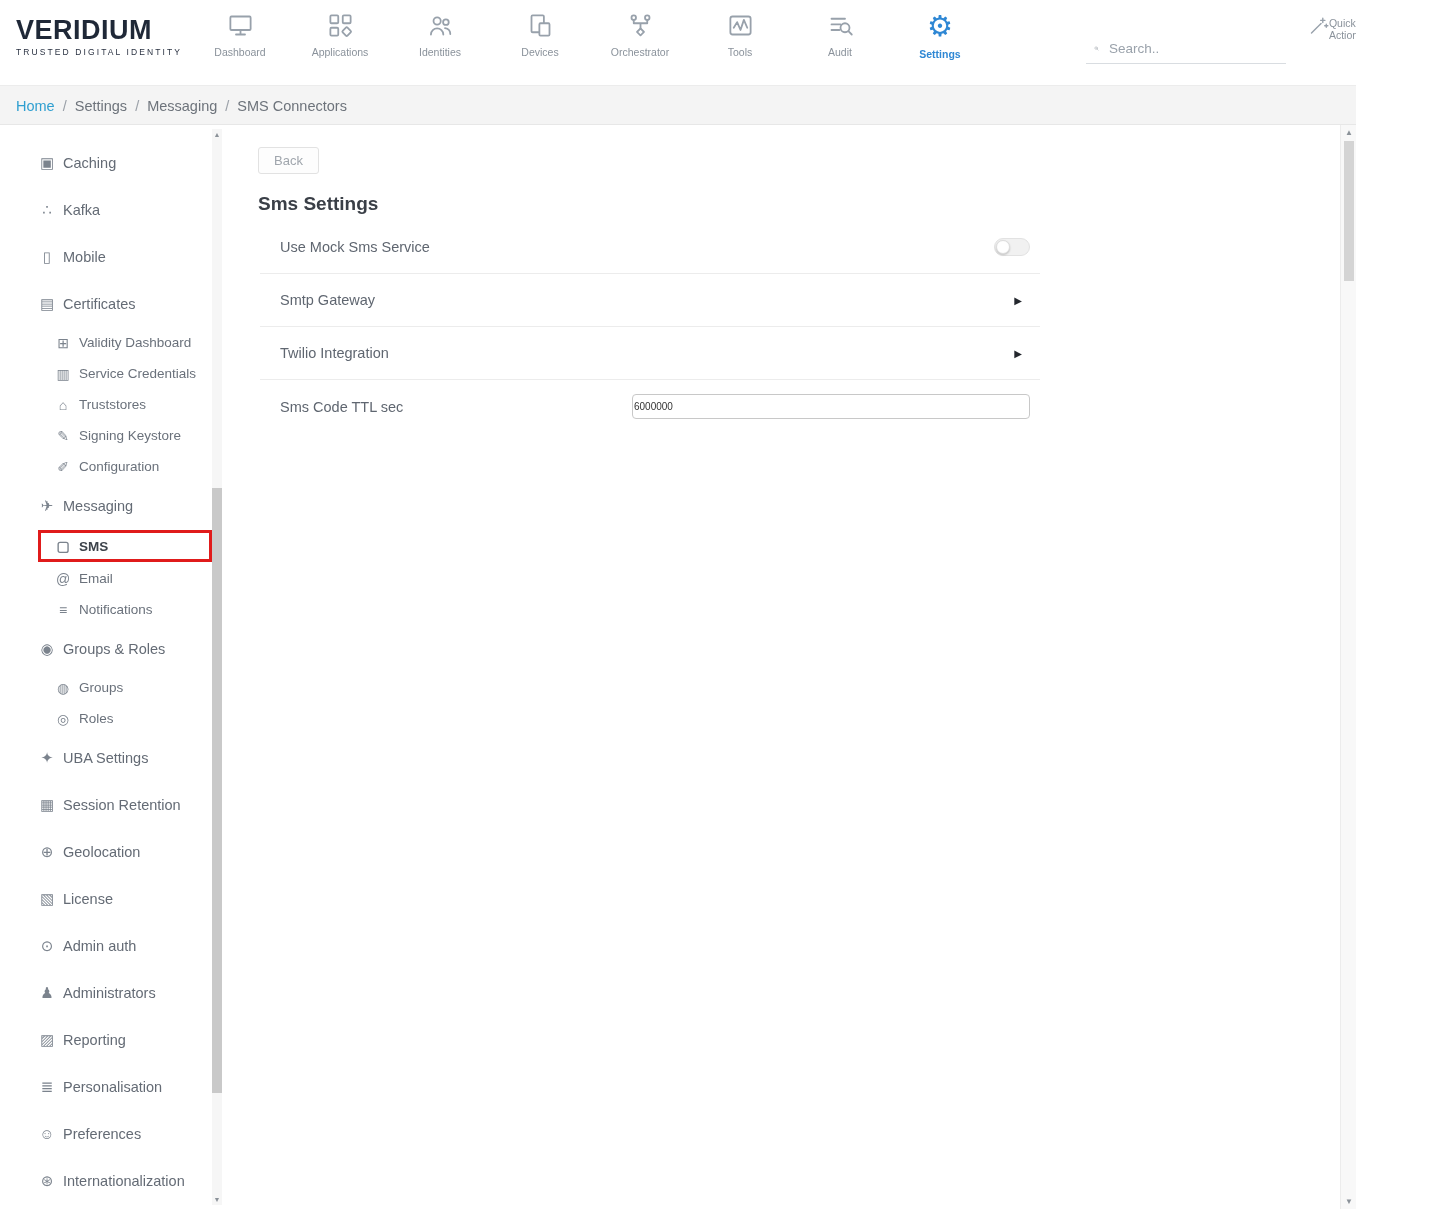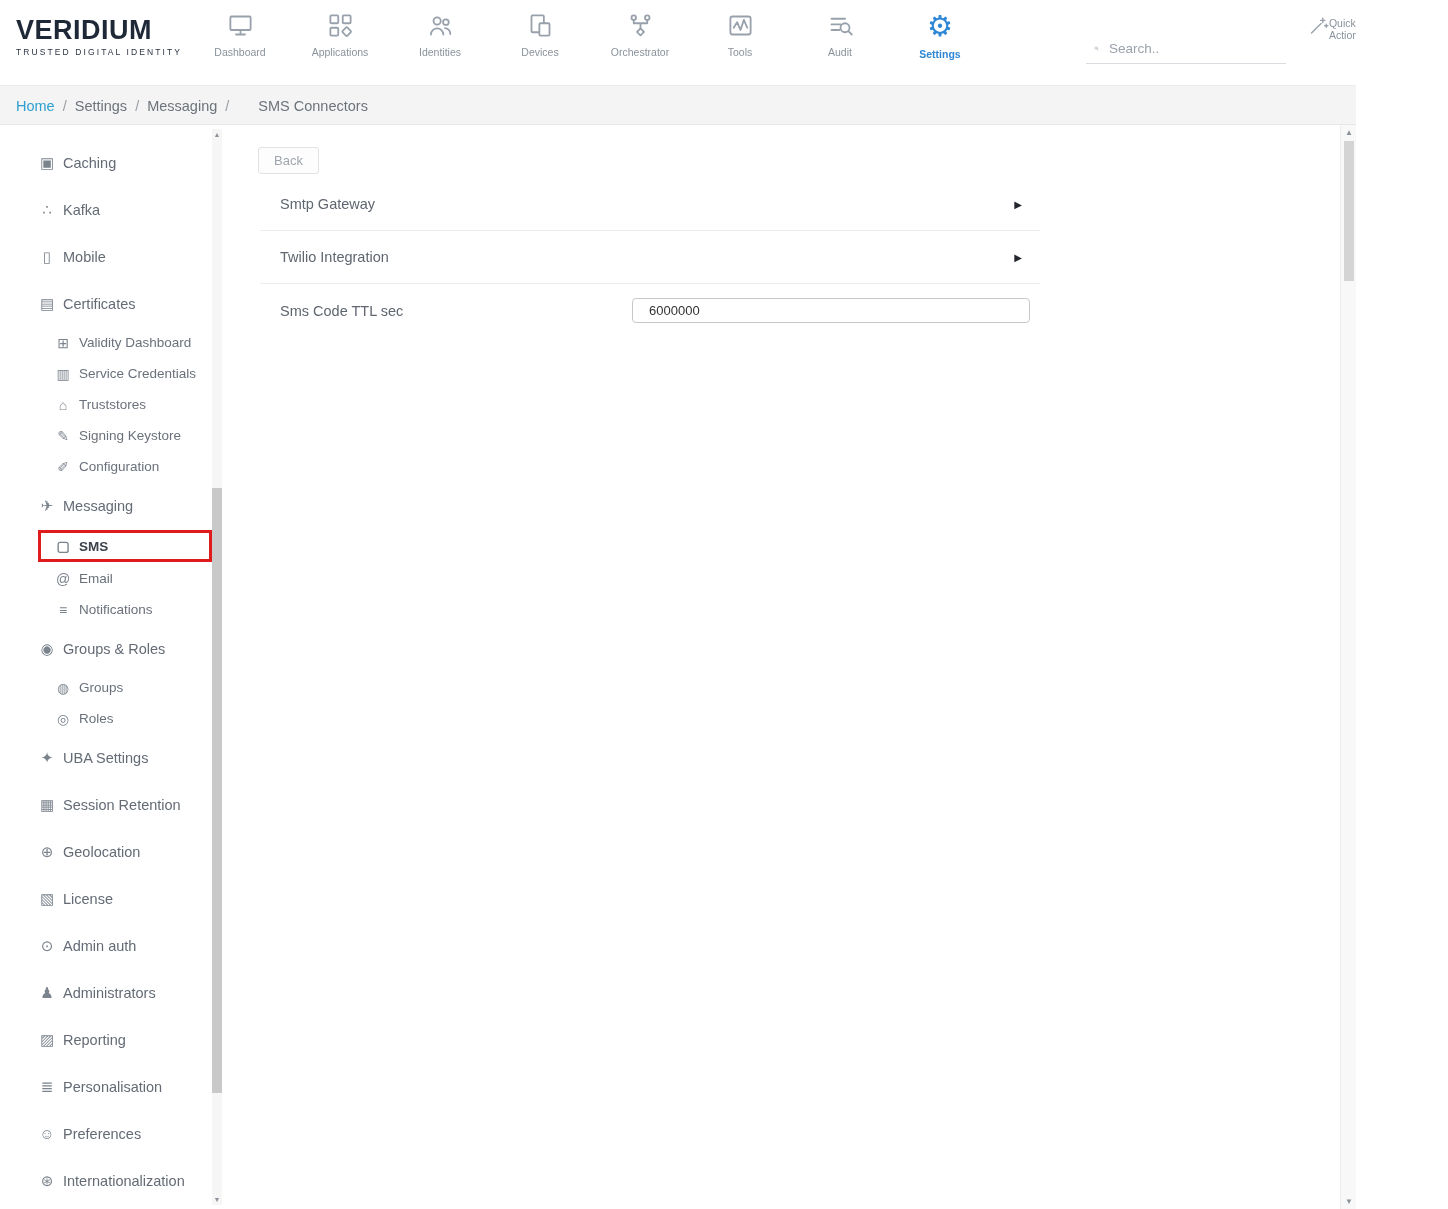--- a/index.html
+++ b/index.html
@@ -27,21 +27,21 @@
   .hdr-action svg { width:26px; height:26px; fill:none; stroke:#98a1ab; stroke-width:1.6; stroke-linecap:round; stroke-linejoin:round; }
   .hdr-action .hdr-label { margin-top:7px; font-size:10.5px; color:#8a929b; }
   .qa { left:1308px; width:72px; }
   .usr { left:1392px; width:52px; }
 
   
   .crumbbar { position:absolute; left:0; top:86px; width:1448px; height:39px; background:#f4f4f4; border-bottom:1px solid #e7e7e7; }
   .crumbs { position:absolute; left:16px; top:0; height:39px; display:flex; align-items:center; font-size:14.5px; }
   .crumb-link { color:#2f9fd0; cursor:pointer; }
   .crumb-mid { color:#6d737b; cursor:pointer; }
-  .crumb-cur { color:#6d737b;margin-left:21px; }
+  .crumb-cur { color:#6d737b; }
   .crumb-sep { color:#9aa0a8; margin:0 8px; }
   .save-btn { position:absolute; right:13px; top:6px; width:60px; height:27px; background:#8ccf63; color:#fff; font-size:12px; border:none; border-radius:3px; cursor:pointer; }
 
   
   .sidebar { position:absolute; left:0; top:125px; width:233px; bottom:0; background:#fff; overflow:hidden; }
   .side-list { padding-top:14px; }
   .side-item { display:flex; align-items:center; height:47px; padding-left:36px; font-size:14.5px; color:#646b75; cursor:pointer; }
   .side-sub { display:flex; align-items:center; height:31px; padding-left:52px; font-size:13.5px; color:#6a717b; cursor:pointer; }
   .si { width:22px; text-align:center; margin-right:5px; font-size:14px; color:#7b838d; font-style:normal; }
   .side-item .si { font-size:15px; }
@@ -59,21 +59,21 @@
   .setting-row { height:53px; display:flex; align-items:center; justify-content:space-between; padding:0 10px 0 20px; border-bottom:1px solid #ececec; }
   .setting-row.last { border-bottom:none; }
   .row-label { font-size:14.5px; color:#5f6670; }
   .expand-arrow { font-size:10px; color:#23272d; margin-right:8px; cursor:pointer; }
   
   .toggle { position:relative; width:36px; height:18px; border-radius:9px; cursor:pointer; }
   .toggle.off { background:#f1f1f1; border:1px solid #e2e2e2; }
   .toggle.off .knob { position:absolute; left:1px; top:1px; width:14px; height:14px; border-radius:50%; background:#fff; border:1px solid #ddd; box-shadow:0 1px 2px rgba(0,0,0,.2); }
   .toggle.on { background:#b2dcb5; }
   .toggle.on .knob { position:absolute; right:1px; top:1px; width:16px; height:16px; border-radius:50%; background:#3fa94a; }
-  .ttl-input { width:398px; height:25px; border:1px solid #c8c8c8; border-radius:4px; font-size:13px; color:#333; padding:0 16px; outline:none; font-family:"Liberation Sans", sans-serif; }
+  .ttl-input { width:398px; height:25px; border:1px solid #c8c8c8; border-radius:4px; font-size:10px; color:#333; padding:0 1px; outline:none; font-family:"Liberation Sans", sans-serif; }
 
   
   .vscroll { position:absolute; right:0; top:125px; bottom:0; width:16px; background:#f8f8f8; border-left:1px solid #ececec; }
   .vscroll .thumb { position:absolute; left:3px; width:10px; top:16px; height:140px; background:#d4d4d4; }
   .v-arrow { position:absolute; left:0; width:16px; text-align:center; font-size:8px; color:#8b9299; cursor:pointer; }
 </style>
 </head>
 <body>
 
 <div id="page">
@@ -295,22 +295,29 @@
     </div>
     <div class="side-scroll">
       <div class="scroll-arrow" style="top:2px;">▲</div>
       <div class="thumb"></div>
       <div class="scroll-arrow" style="bottom:2px;">▼</div>
     </div>
   </div>
 
   <div class="content">
     <button class="back-btn">Back</button>
+    <div class="page-title">Sms Settings</div>
 
     <div class="rows">
+      <div class="setting-row">
+        <span class="row-label">Use Mock Sms Service</span>
+        <div class="toggle off">
+            <div class="knob"></div>
+          </div>
+      </div>
       <div class="setting-row">
         <span class="row-label">Smtp Gateway</span>
         <span class="expand-arrow">▶</span>
       </div>
       <div class="setting-row">
         <span class="row-label">Twilio Integration</span>
         <span class="expand-arrow">▶</span>
       </div>
       <div class="setting-row last">
         <span class="row-label">Sms Code TTL sec</span>

